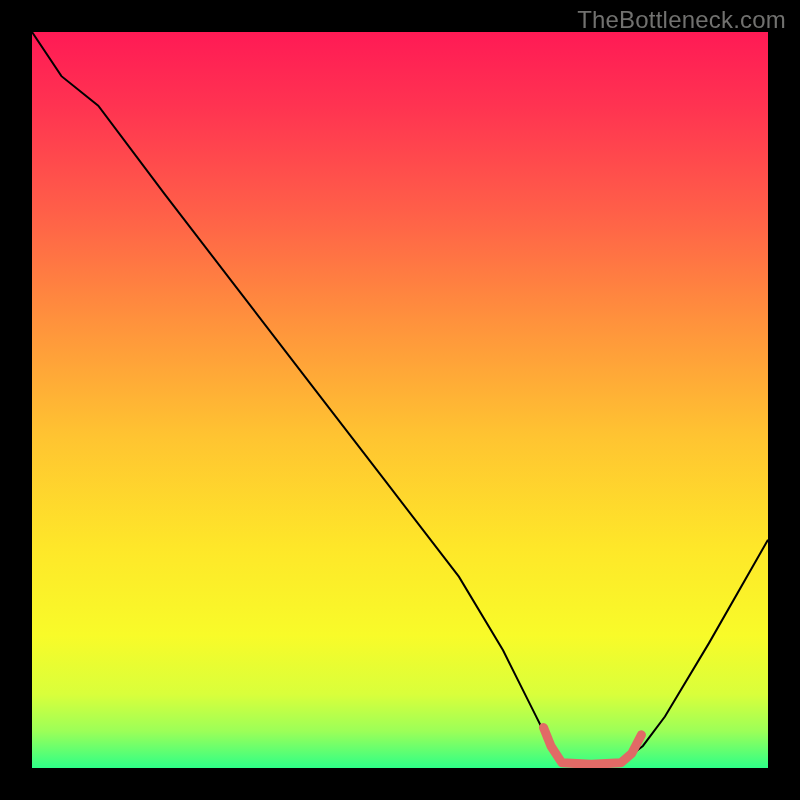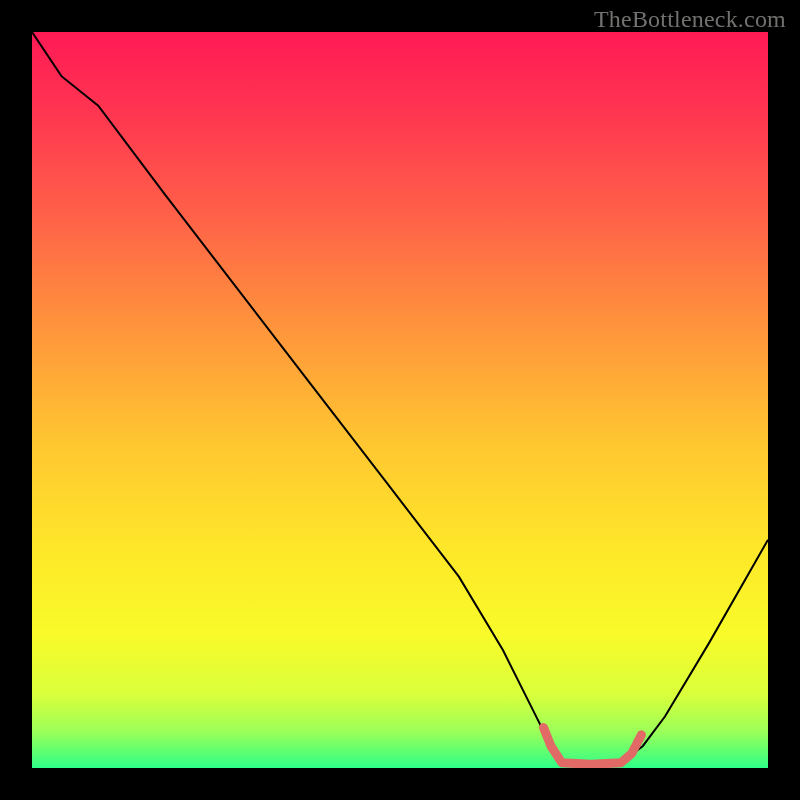--- a/index.html
+++ b/index.html
@@ -23,21 +23,21 @@
     left: 0;
     top: 0;
     width: 736px;
     height: 736px;
   }
   .watermark {
     position: absolute;
     top: 6px;
     right: 14px;
     color: #71716f;
-    font-family: Liberation Serif, serif;
+    font-family: Liberation Sans, sans-serif;
     font-size: 24px;
     font-weight: 400;
     letter-spacing: 0.2px;
   }
 </style>
 </head>
 <body>
 
 <div class="frame">
   <svg class="plot" viewBox="0 0 736 736" preserveAspectRatio="none">

